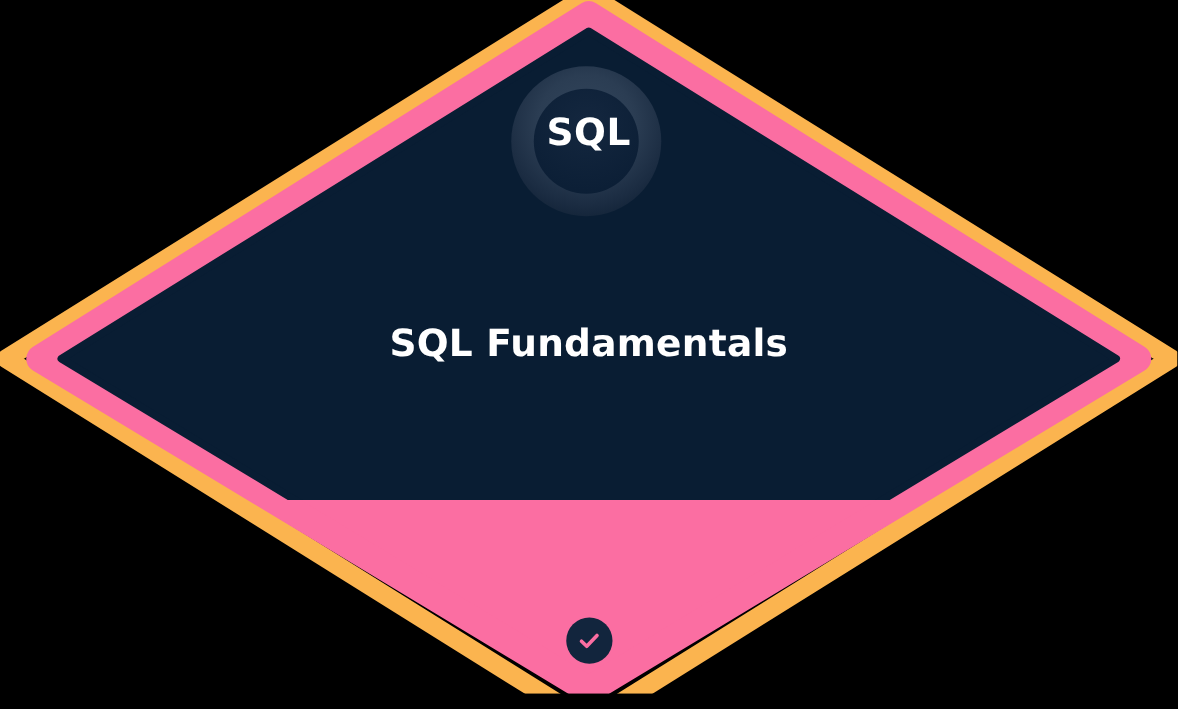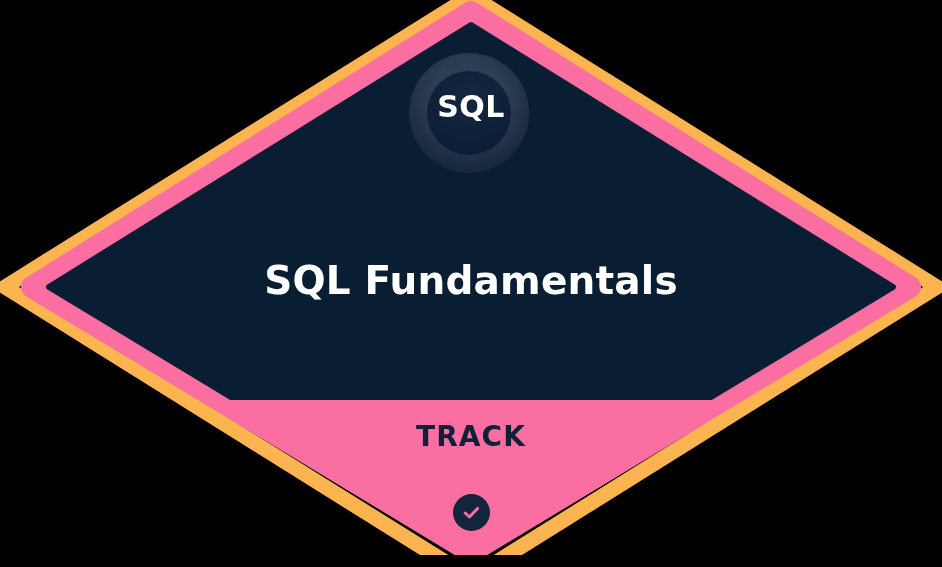--- a/index.html
+++ b/index.html
@@ -43,21 +43,21 @@
     color: #ffffff;
     line-height: 1;
   }
 
   #track-title {
     position: absolute;
     left: 0;
     right: 0;
     top: 259px;
     text-align: center;
-    font-size: 39px;
+    font-size: 30px;
     font-weight: 700;
     letter-spacing: 0.2px;
     color: #ffffff;
     line-height: 1.12;
   }
 
   #track-status {
     position: absolute;
     left: 0;
     right: 0;
@@ -125,21 +125,20 @@
     <circle cx="469" cy="113" r="42" fill="url(#chipCore)"></circle>
   </svg>
 
   <div class="overlay">
 
     <div id="sql-chip-label">SQL</div>
 
     <div id="track-title">SQL Fundamentals</div>
 
     <div id="track-status">
-      <span class="status-line">TRACK</span>
     </div>
 
     <div id="complete-check-badge">
       <svg width="21" height="21" viewBox="0 0 21 21" aria-hidden="true">
         <path d="M4.2 11.0 L8.4 15.0 L16.6 6.4" fill="none" stroke="#FB6EA2" stroke-width="2.9" stroke-linecap="round" stroke-linejoin="round"></path>
       </svg>
     </div>
 
   </div>
 </div>

